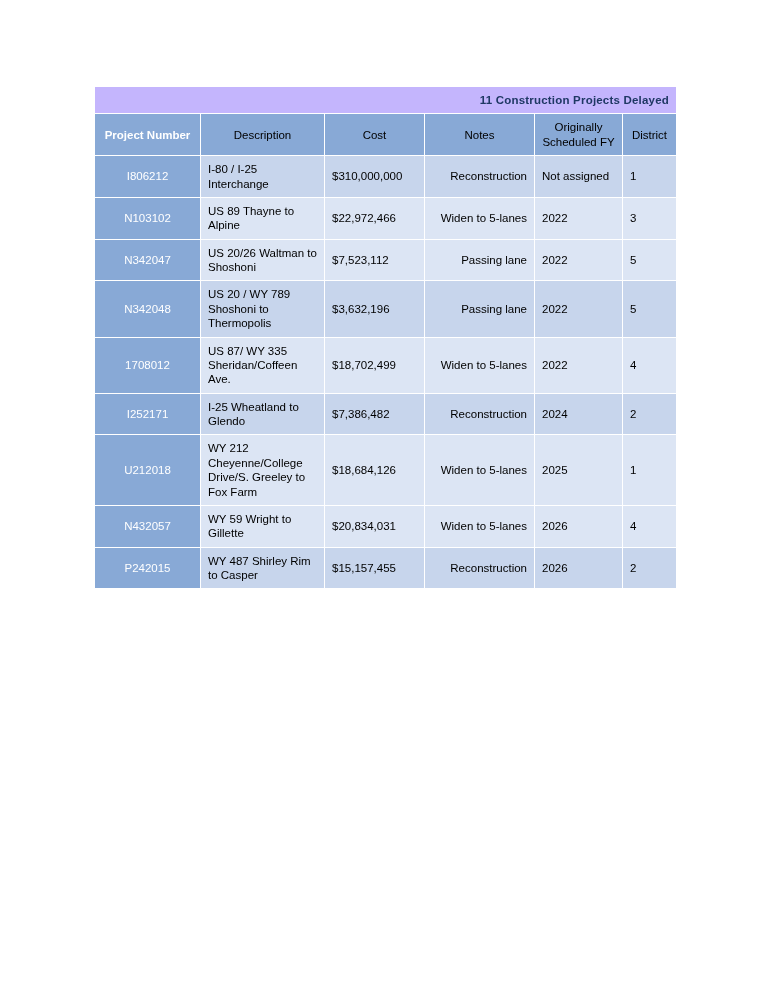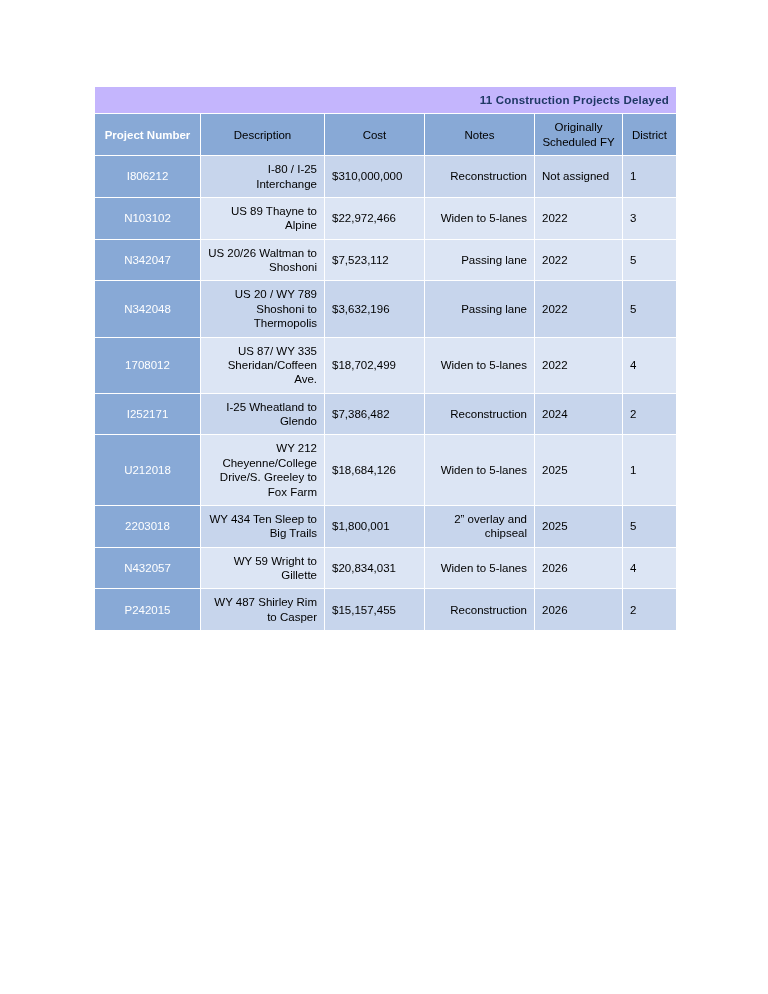--- a/index.html
+++ b/index.html
@@ -77,21 +77,21 @@
     font-weight: normal;
     text-align: center;
     font-size: 12px;
   }
   td.desc, td.cost, td.notes, td.fy, td.dist {
     background: #C7D5EC;
   }
   tr.alt td.desc, tr.alt td.cost, tr.alt td.notes, tr.alt td.fy, tr.alt td.dist {
     background: #DCE5F4;
   }
-  td.desc { text-align: right; }
+  td.desc { text-align: left; }
   td.cost { text-align: left; }
   td.notes { text-align: right; }
   td.fy { text-align: left; padding-left: 9px; }
   td.dist { text-align: left; padding-left: 9px; }
 
   
   .total-row td {
     background: #44546A;
     color: #FFFFFF;
     font-weight: bold;
@@ -186,28 +186,20 @@
 
         <tr class="alt">
           <td class="num">U212018</td>
           <td class="desc">WY 212 Cheyenne/College Drive/S. Greeley to Fox Farm</td>
           <td class="cost">$18,684,126</td>
           <td class="notes">Widen to 5-lanes</td>
           <td class="fy">2025</td>
           <td class="dist">1</td>
         </tr>
 
-        <tr>
-          <td class="num">2203018</td>
-          <td class="desc">WY 434 Ten Sleep to Big Trails</td>
-          <td class="cost">$1,800,001</td>
-          <td class="notes">2” overlay and chipseal</td>
-          <td class="fy">2025</td>
-          <td class="dist">5</td>
-        </tr>
 
         <tr class="alt">
           <td class="num">N432057</td>
           <td class="desc">WY 59 Wright to Gillette</td>
           <td class="cost">$20,834,031</td>
           <td class="notes">Widen to 5-lanes</td>
           <td class="fy">2026</td>
           <td class="dist">4</td>
         </tr>
 

